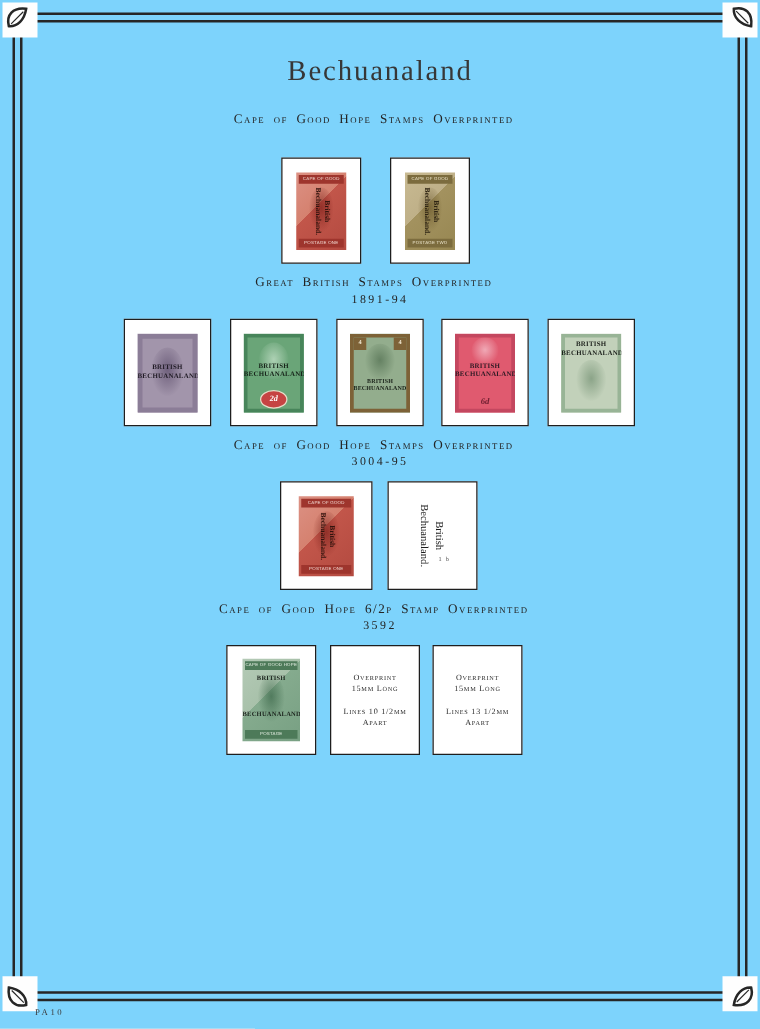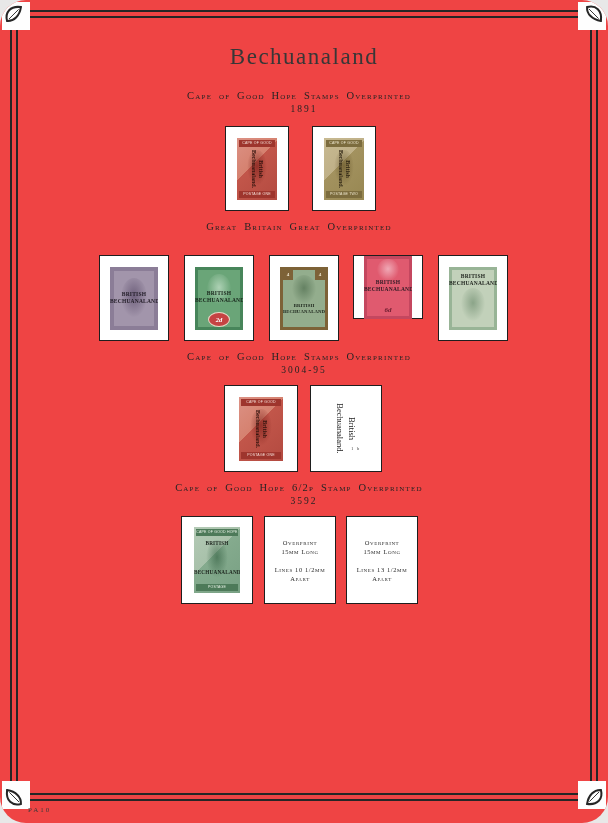--- a/index.html
+++ b/index.html
@@ -1,20 +1,19 @@
 <!DOCTYPE html>
 <html><head>
 <meta charset="utf-8">
 <style>
   html,body{margin:0;padding:0;background:#e8e8e8;}
   #page{
-    position:relative;width:608px;height:823px;background:#ef4444;
+    position:relative;width:608px;height:823px;background:#7dd3fc;
     font-family:"Liberation Serif",serif;color:#262626;overflow:hidden;
     margin:0 auto;
-    border-radius:26px;
   }
   
   .frame-outer{position:absolute;left:10px;right:10px;top:10px;bottom:22px;border:2px solid #262626;}
   .frame-inner{position:absolute;left:16px;right:16px;top:16px;bottom:28px;border:2px solid #262626;}
   .corner{position:absolute;width:28px;height:28px;background:#fefefe;display:flex;align-items:flex-start;justify-content:flex-start;}
   .corner svg{width:24px;height:24px;}
   .corner.tl{left:2px;top:2px;}
   .corner.tr{right:2px;top:2px;transform:rotate(90deg);}
   .corner.br{right:2px;bottom:14px;transform:rotate(180deg);}
   .corner.bl{left:2px;bottom:14px;transform:rotate(270deg);}
@@ -31,21 +30,21 @@
   #h4{top:482px}  #y4{top:496px}
   .page-code{position:absolute;left:28px;top:806px;font-size:7px;letter-spacing:2px;color:#3a3a3a;}
   
   .box{position:absolute;background:#fff;border:1.5px solid #1e1e1e;
     display:flex;align-items:center;justify-content:center;box-sizing:border-box;}
   #b11{left:225px;top:126px;width:64px;height:85px;}
   #b12{left:312px;top:126px;width:64px;height:85px;}
   #b21{left:99px; top:255px;width:70px;height:86px;}
   #b22{left:184px;top:255px;width:70px;height:86px;}
   #b23{left:269px;top:255px;width:70px;height:86px;}
-  #b24{left:353px;top:255px;width:70px;height:64px;}
+  #b24{left:353px;top:255px;width:70px;height:86px;}
   #b25{left:438px;top:255px;width:70px;height:86px;}
   #b31{left:224px;top:385px;width:74px;height:87px;}
   #b32{left:310px;top:385px;width:72px;height:87px;}
   #b41{left:181px;top:516px;width:72px;height:88px;}
   #b42{left:264px;top:516px;width:72px;height:88px;}
   #b43{left:346px;top:516px;width:72px;height:88px;}
   
   .stamp{position:relative;overflow:hidden;}
   .band{position:absolute;left:2px;right:2px;height:7px;line-height:7px;text-align:center;
     font-family:"Liberation Sans",sans-serif;font-size:3.5px;letter-spacing:.2px;color:#fff;overflow:hidden;}
@@ -131,21 +130,20 @@
   <div class="corner bl">
     <svg viewBox="0 0 26 26">
         <path d="M5.5,20.5 C3,11 9,4 20.5,5.5 C19,15 13,21 5.5,20.5 Z" fill="#fefefe" stroke="#262626" stroke-width="2.2"></path>
         <path d="M7.5,18.5 C11,15 14.5,11.5 18,8" fill="none" stroke="#262626" stroke-width="1"></path>
       </svg>
   </div>
 
   <div class="page-title">Bechuanaland</div>
 
   <div id="h1" class="sec-head">Cape of Good Hope Stamps Overprinted</div>
-  <div id="y1" class="sec-years">1891</div>
 
   <div id="b11" class="box">
     <div class="stamp st-cape-red">
       <div class="band top">CAPE OF GOOD HOPE</div>
       <div class="figure"></div>
       <div class="ovp-v">
           <div>
         <span>British</span><br>
         <span>Bechuanaland.</span>
       </div>
@@ -160,21 +158,22 @@
       <div class="ovp-v">
           <div>
         <span>British</span><br>
         <span>Bechuanaland.</span>
       </div>
         </div>
       <div class="band bottom">POSTAGE TWO PENCE</div>
     </div>
   </div>
 
-  <div id="h2" class="sec-head">Great Britain Great Overprinted</div>
+  <div id="h2" class="sec-head">Great British Stamps Overprinted</div>
+  <div id="y2" class="sec-years">1891-94</div>
 
   <div id="b21" class="box">
     <div class="stamp st-qv-lilac">
       <div class="figure"></div>
       <div class="ovp-h">
         <span>BRITISH</span>
         <span>BECHUANALAND</span>
       </div>
     </div>
   </div>

